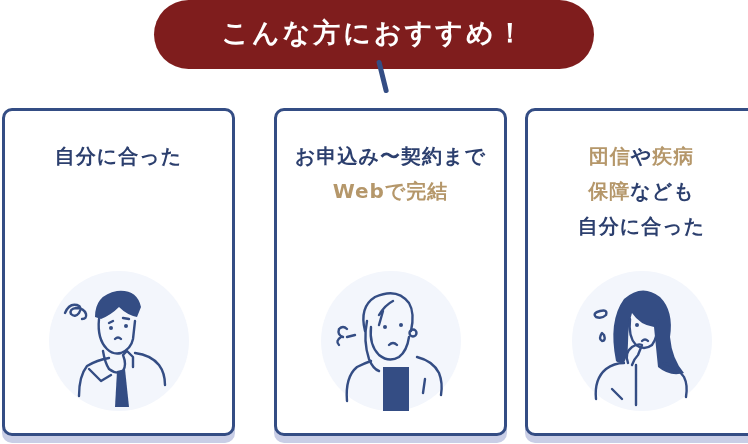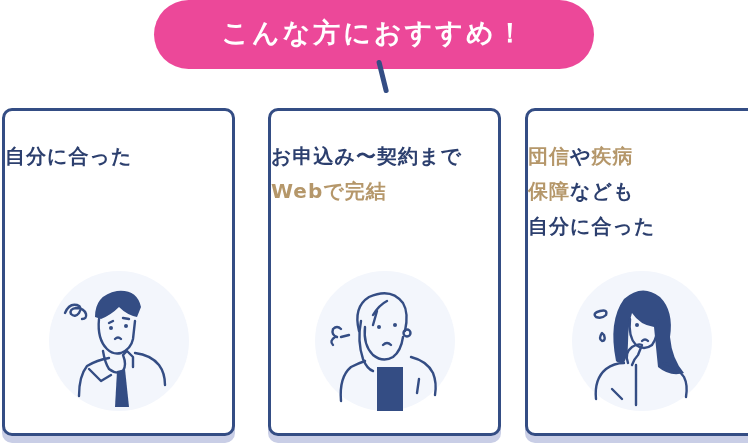--- a/index.html
+++ b/index.html
@@ -1,45 +1,45 @@
 <!DOCTYPE html>
 <html><head>
 <meta charset="utf-8">
 <style>
   * { box-sizing: border-box; margin: 0; padding: 0; }
   html, body { width: 748px; height: 444px; background: #ffffff; overflow: hidden; }
   body { position: relative; font-family: "DejaVu Sans", "Liberation Sans", sans-serif; }
 
   .pill {
     position: absolute; left: 154px; top: 0; width: 440px; height: 69px;
-    background: #ec4899; border-radius: 35px;
+    background: #7f1d1d; border-radius: 35px;
     display: flex; align-items: center; justify-content: center;
   }
   .pill-title {
     color: #ffffff; font-size: 27px; font-weight: bold; letter-spacing: 3px;
     margin-top: -4px;
   }
   .pill-tail {
     position: absolute; left: 376px; top: 60px; width: 5px; height: 34px;
     background: #344d84; border-radius: 3px; transform: rotate(-14deg);
     transform-origin: top center;
   }
 
   .card {
     position: absolute; top: 108px; width: 233px; height: 328px;
     background: #ffffff; border: 3px solid #344d84; border-radius: 10px;
     box-shadow: 0 7px 0 #c9cee6;
   }
   .card.c1 { left: 2px; }
-  .card.c2 { left: 268px; text-decoration: underline; }
+  .card.c2 { left: 274px; text-decoration: underline; }
   .card.c3 { left: 513px; margin-left: 12px; }
 
   .headline {
     position: absolute; left: 0; right: 0; top: 28px;
-    color: #2c3f6e; font-weight: bold;
+    text-align: center; color: #2c3f6e; font-weight: bold;
     font-size: 20px; line-height: 35px; letter-spacing: 1px;
   }
   .headline .line { display: block; white-space: nowrap; }
   .accent { color: #b5976a; }
 
   .illust {
     position: absolute; left: 44px; top: 160px; width: 140px; height: 140px;
   }
   .illust svg { width: 140px; height: 140px; display: block; }
 </style>

